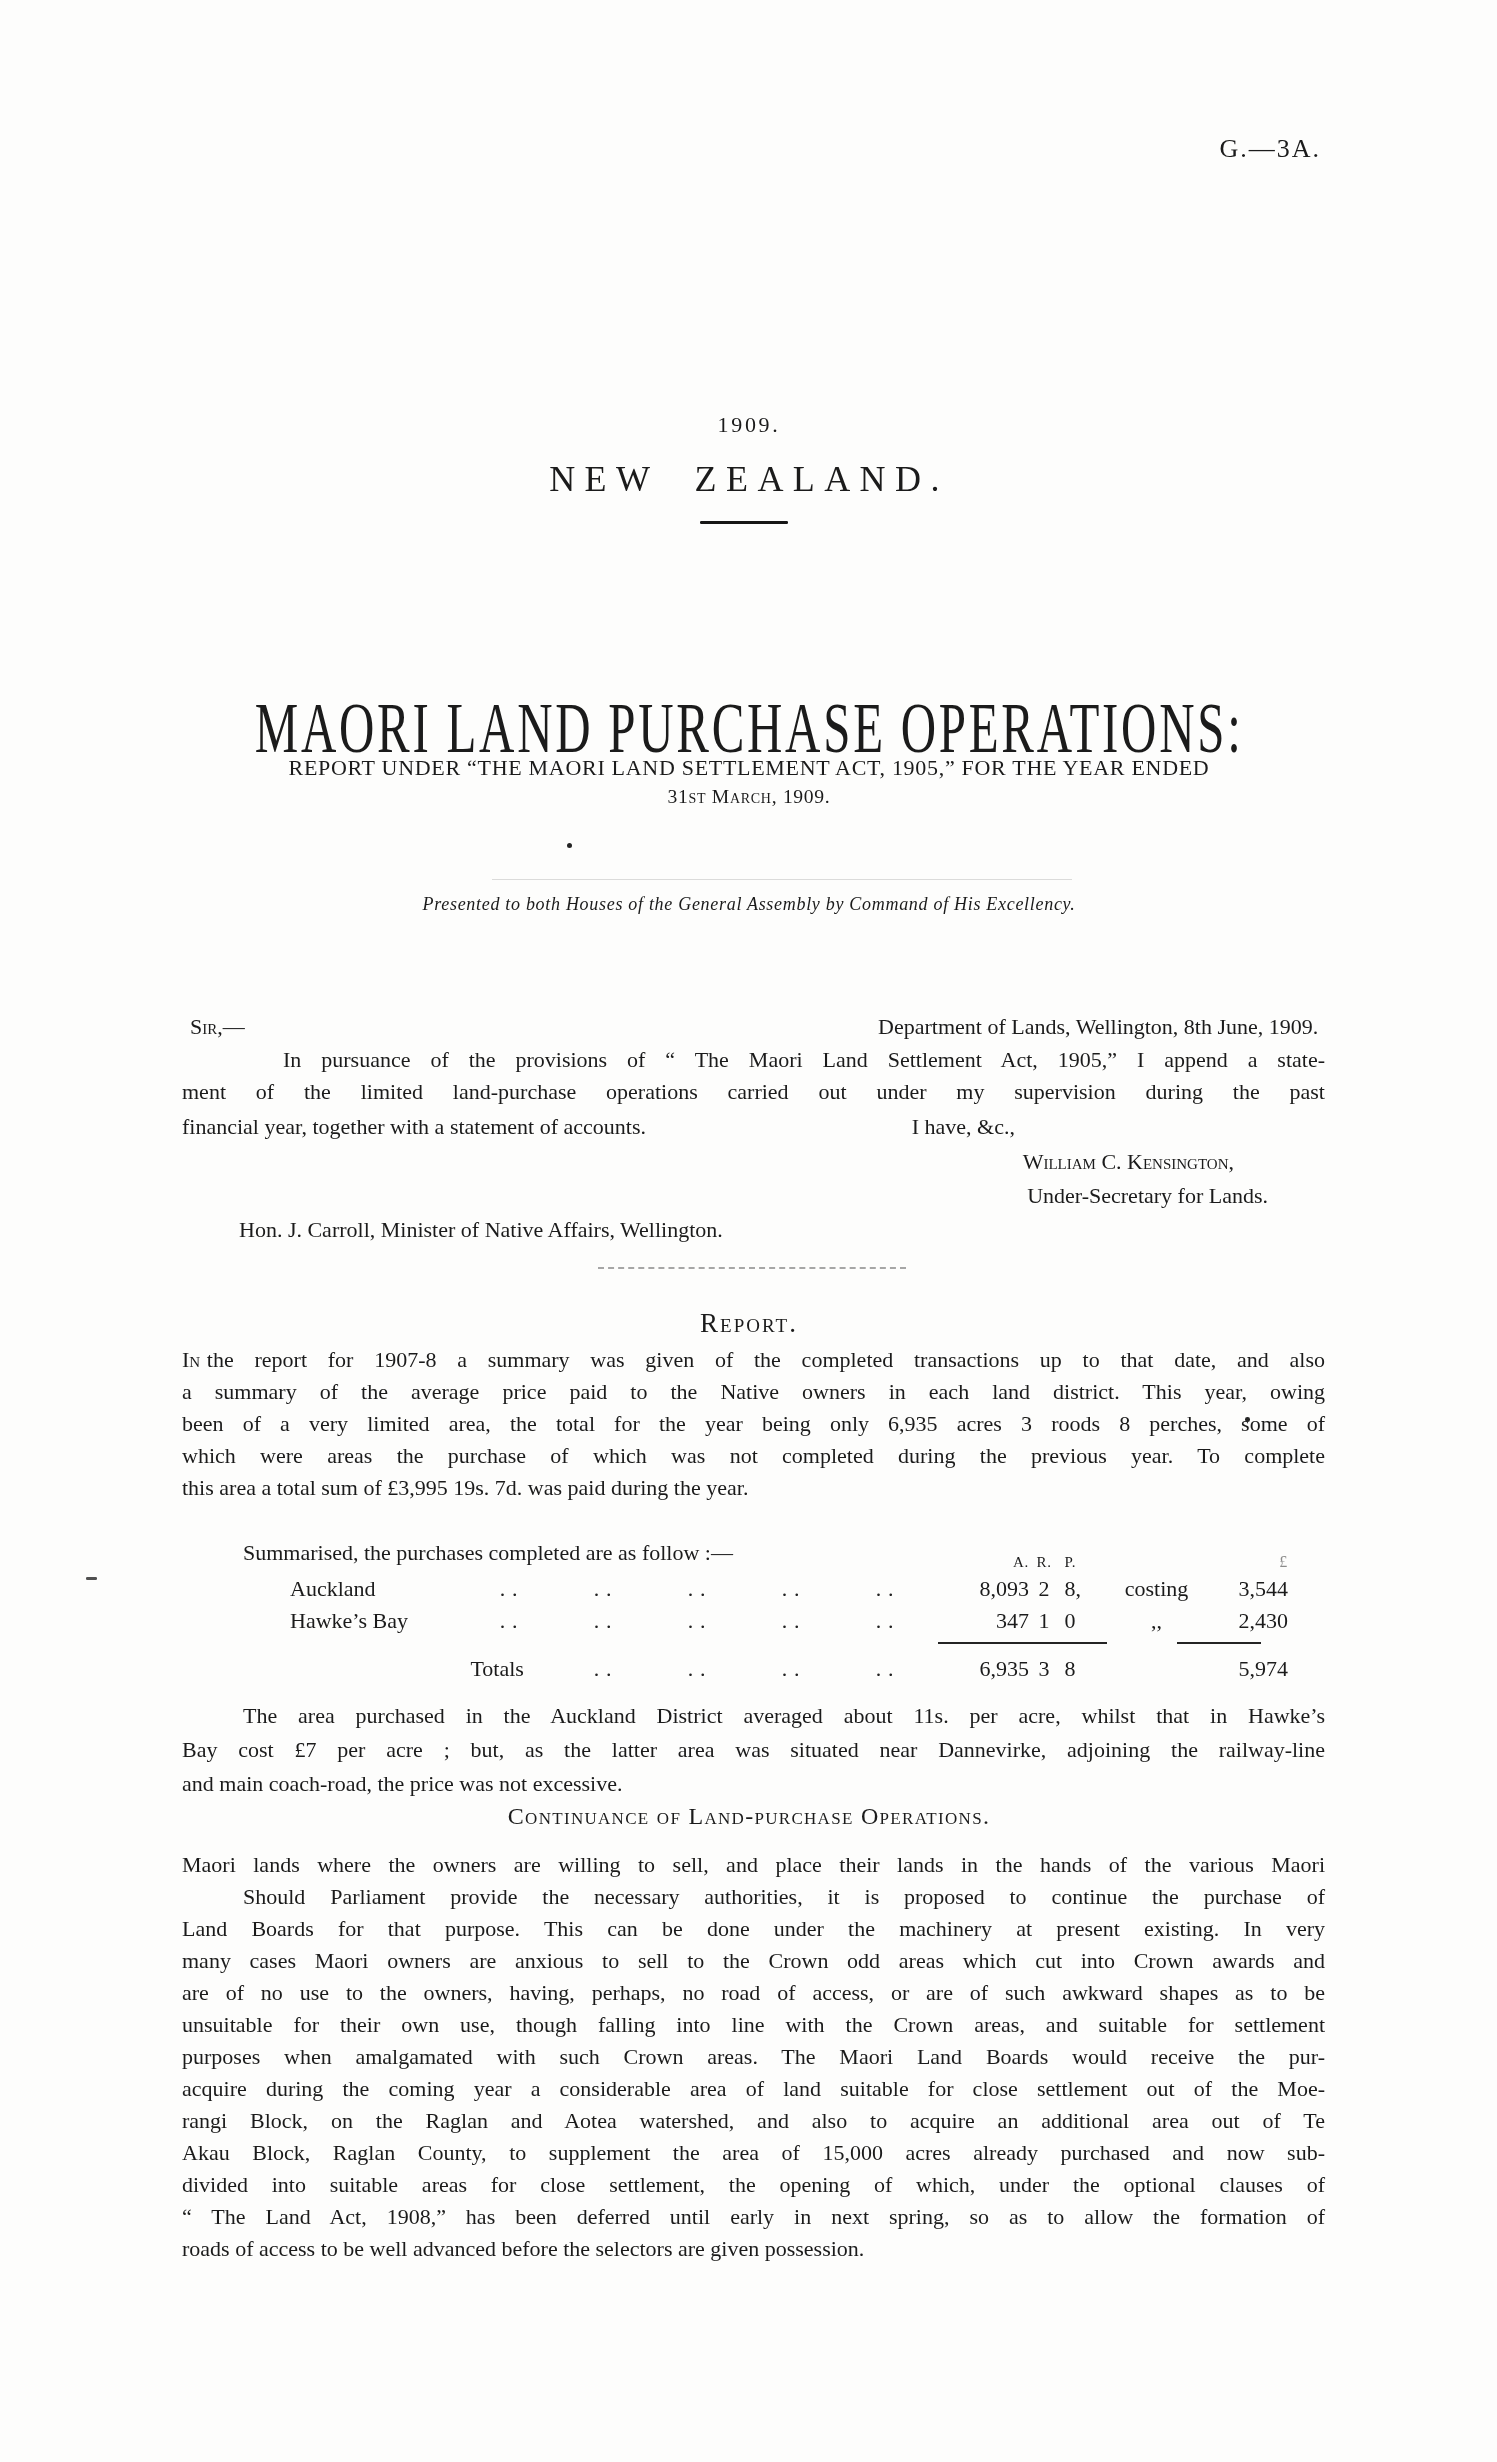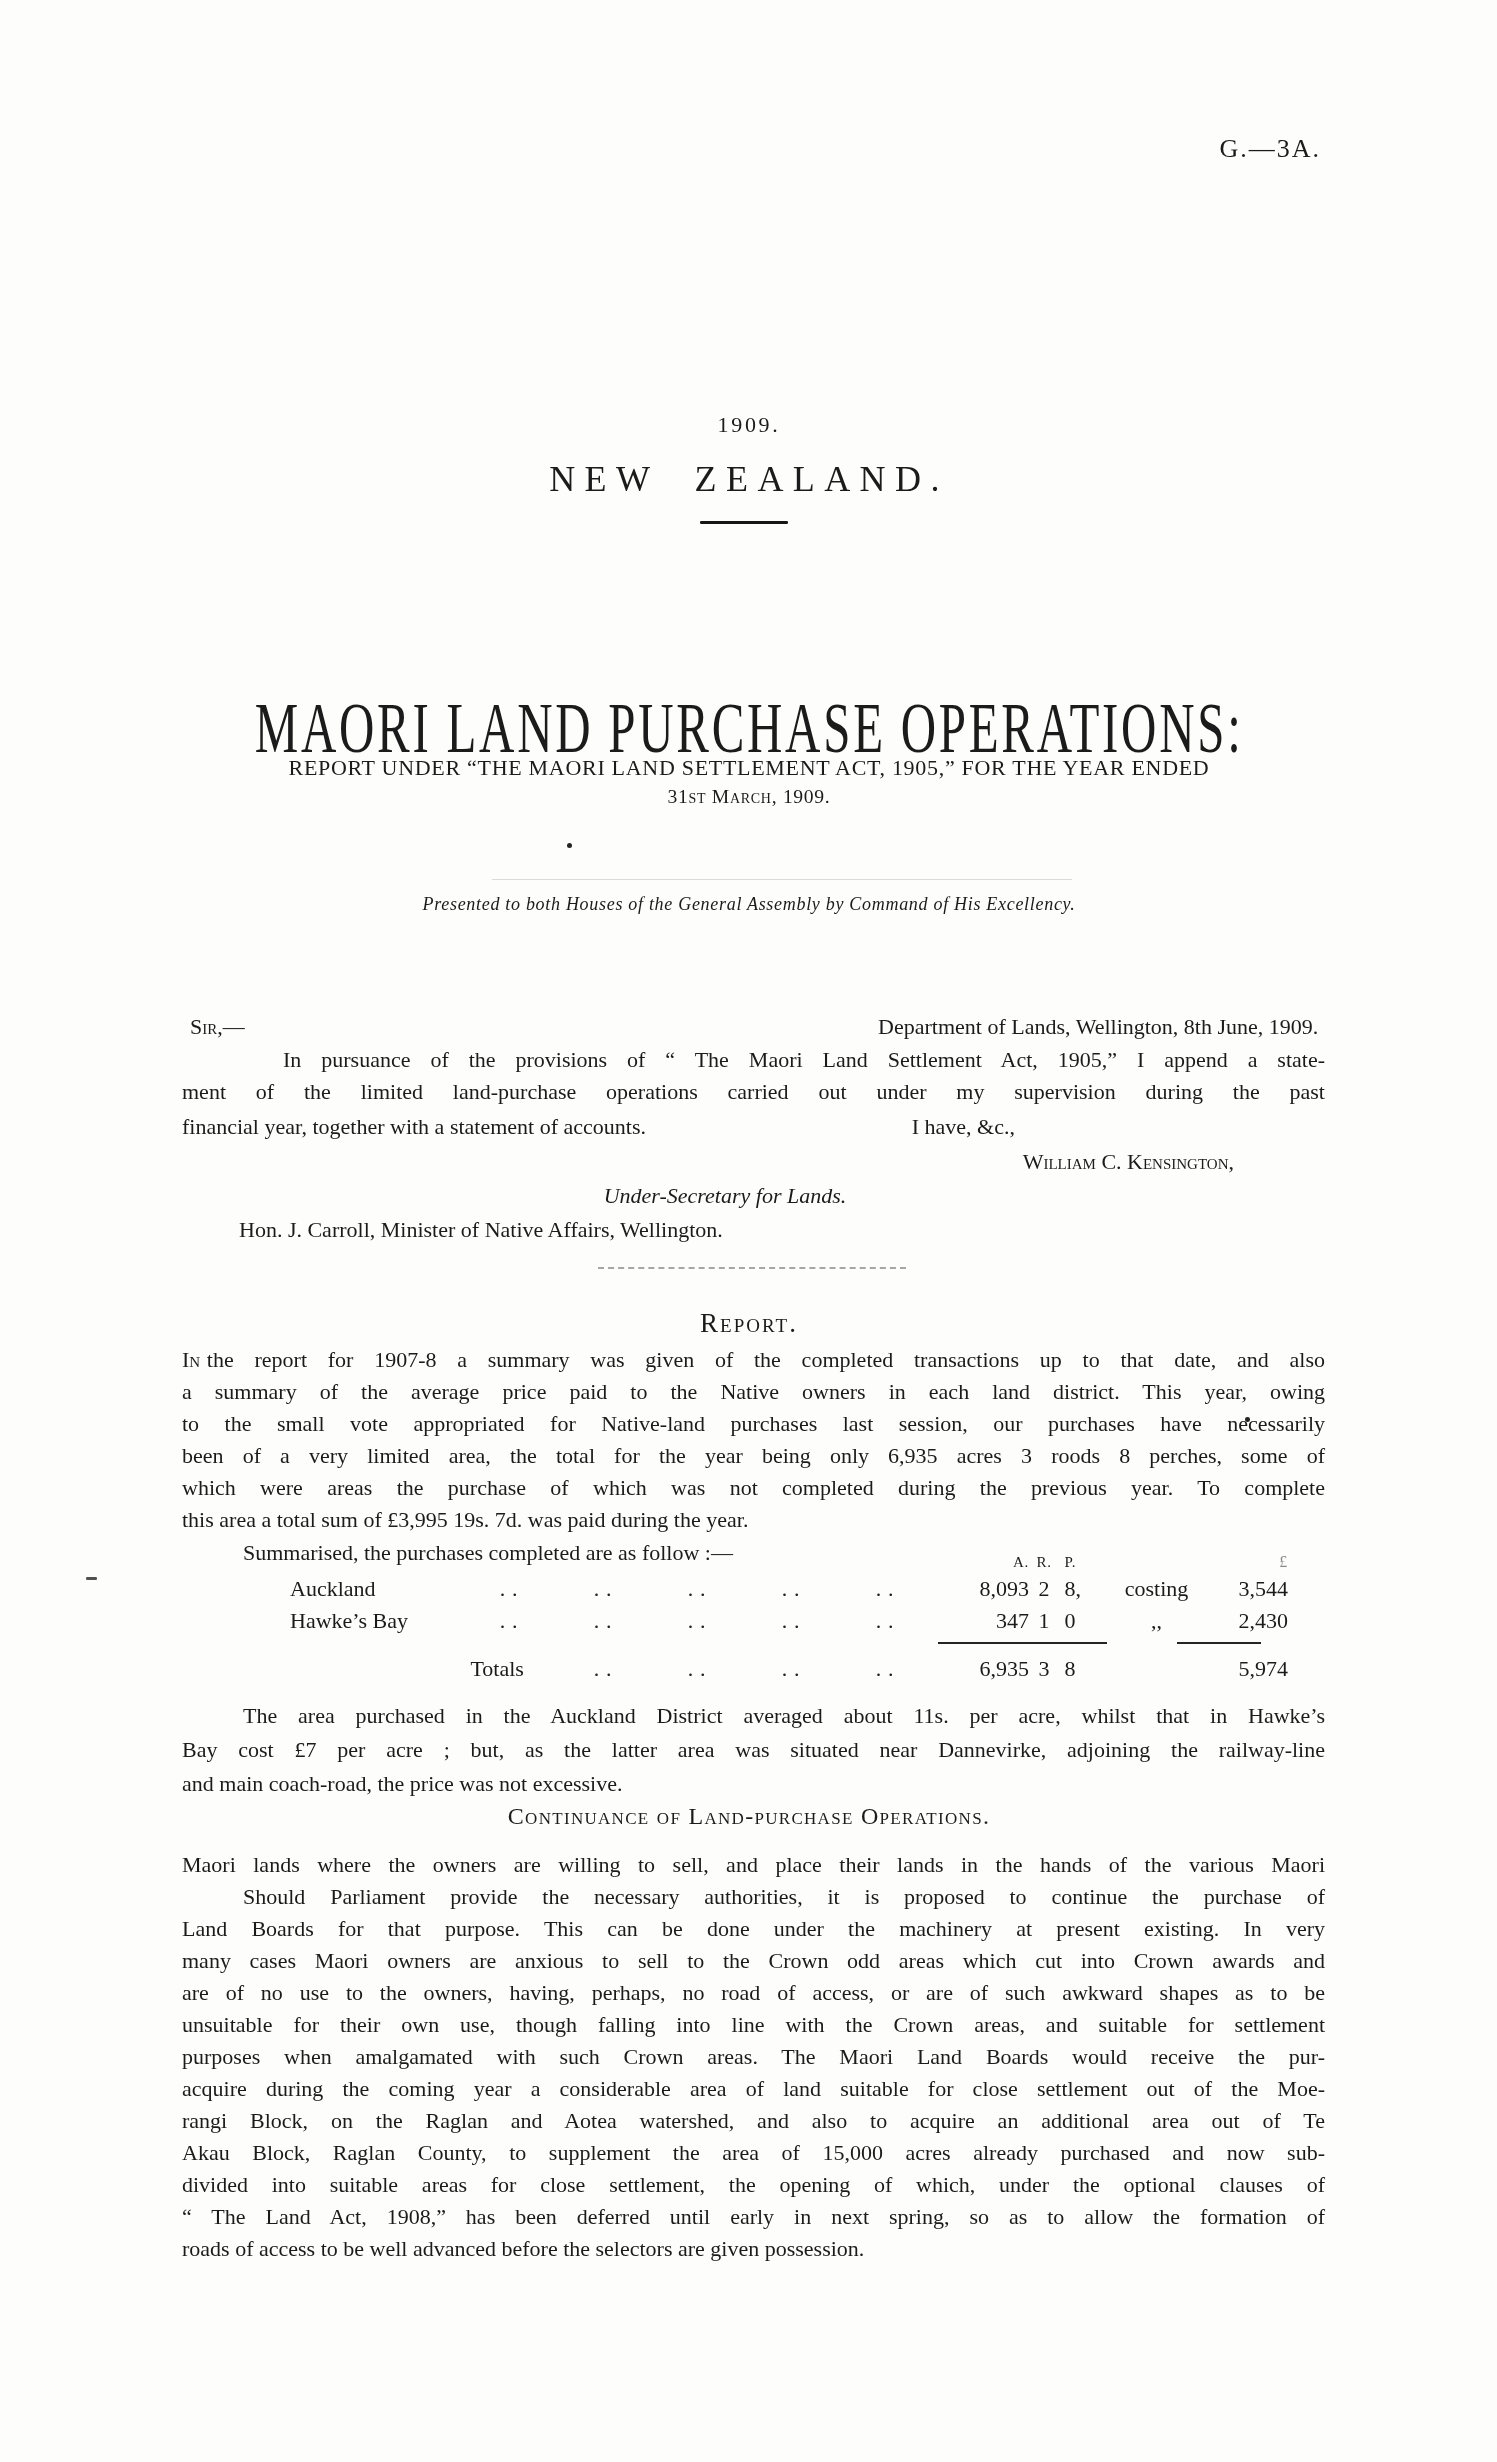--- a/index.html
+++ b/index.html
@@ -26,21 +26,21 @@
   .cont-head{top:1804px;font-size:24px;letter-spacing:1.3px;}
   .body-block{position:absolute;left:182px;width:1143px;font-size:22px;}
   .letter-block{top:1009px;}
   .letter-block .row1{display:flex;height:35px;line-height:35px;}
   .letter-block .dateline{margin-left:auto;margin-right:6.7px;}
   .letter-block .salutation{padding-left:8px;}
   .lline{line-height:37px;}
   .l3{display:flex;}
   .valediction{margin-left:auto;margin-right:310px;}
   .sig1{line-height:34px;text-align:right;padding-right:91px;}
-  .sig2{line-height:34px;text-align:center;padding-right:57px;font-style:italic;}
+  .sig2{line-height:34px;text-align:right;padding-right:57px;}
   .addressee{line-height:34px;padding-left:57px;}
   .jline{text-align:justify;text-align-last:justify;line-height:32px;}
   .jline.last{text-align-last:auto;}
   .indent150{text-indent:101px;}
   .indent90{text-indent:61px;}
   .report-para{top:1344px;}
   .summarised{top:1537px;line-height:32px;padding-left:61px;}
   .area-para{top:1699px;}
   .area-para .jline{line-height:34px;}
   .cont-para{top:1849px;}
@@ -108,21 +108,20 @@
     <div class="addressee">Hon. J. Carroll, Minister of Native Affairs, Wellington.</div>
   </div>
 
   <div class="abs divider"></div>
 
   <div class="centerline report-head sc">Report.</div>
 
   <div class="body-block report-para">
     <div class="jline"><span class="lead sc">In</span><span>the report for 1907-8 a summary was given of the completed transactions up to that date, and also</span></div>
     <div class="jline">a summary of the average price paid to the Native owners in each land district. This year, owing</div>
-    <div class="jline">to the small vote appropriated for Native-land purchases last session, our purchases have necessarily</div>
     <div class="jline">been of a very limited area, the total for the year being only 6,935 acres 3 roods 8 perches, some of</div>
     <div class="jline">which were areas the purchase of which was not completed during the previous year. To complete</div>
     <div class="jline last">this area a total sum of £3,995 19s. 7d. was paid during the year.</div>
   </div>
 
   <div class="body-block summarised">Summarised, the purchases completed are as follow :—</div>
 
   <div class="ptable">
     <div class="trow throw">
       <span class="c-district"></span>

